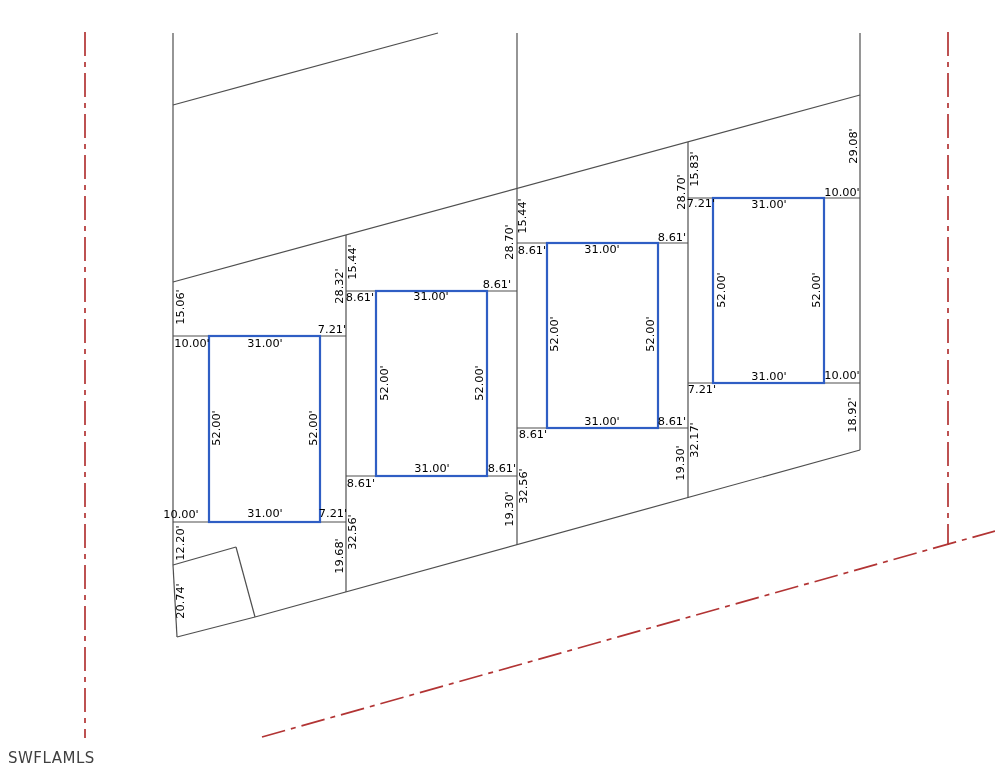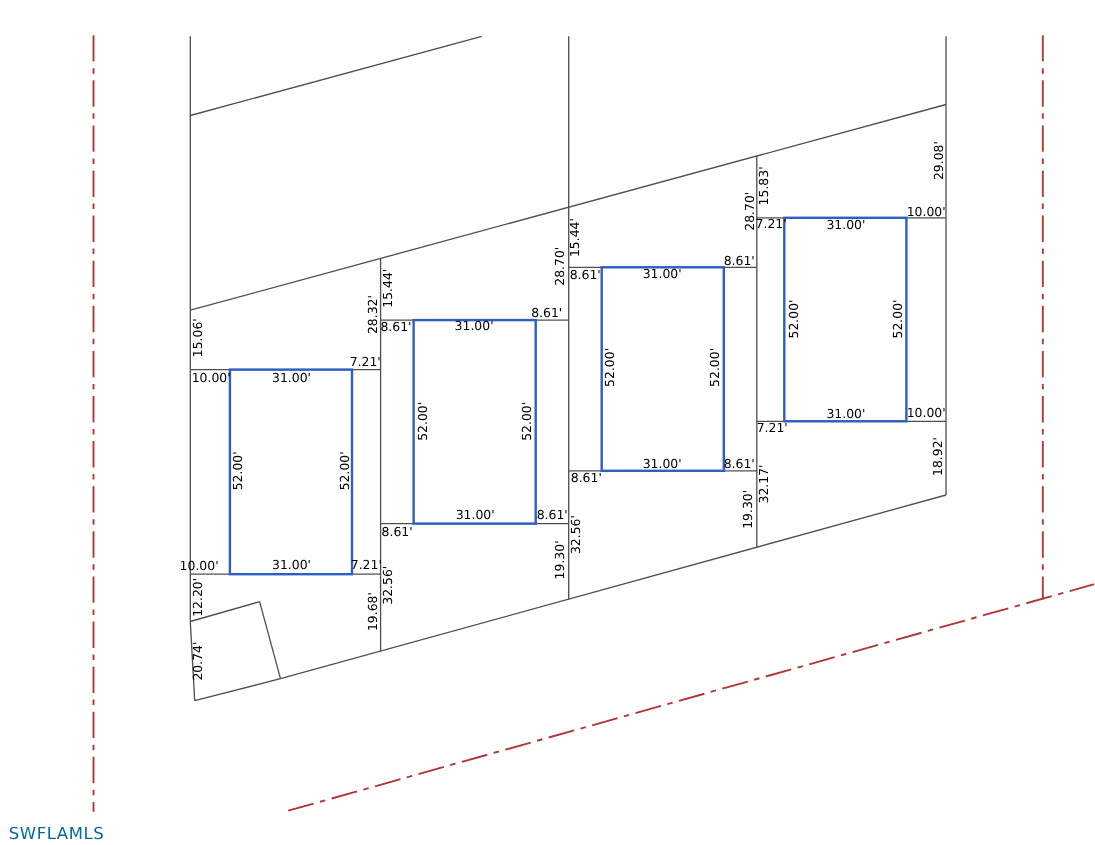--- a/index.html
+++ b/index.html
@@ -7,21 +7,21 @@
     position:relative;width:995px;height:768px;background:#ffffff;overflow:hidden;
     font-family:"DejaVu Sans","Liberation Sans",sans-serif;
   }
   #plat-svg{position:absolute;left:0;top:0;width:995px;height:768px;}
   #plat-svg text{
     font-family:"DejaVu Sans","Liberation Sans",sans-serif;
     font-size:11.3px;fill:#000;
   }
   .watermark{
     position:absolute;left:8px;bottom:1px;
-    font-size:15px;letter-spacing:.5px;color:#0369a1;
+    font-size:15px;letter-spacing:.5px;color:#404040;
     font-family:"DejaVu Sans","Liberation Sans",sans-serif;
   }
 </style>
 </head>
 <body>
 
 <div class="stage">
   <svg id="plat-svg" xmlns="http://www.w3.org/2000/svg" viewBox="0 0 995 768">
       <line x1="173" y1="33" x2="173" y2="565" stroke="#4f4f4f" stroke-width="1.2"></line>
       <line x1="173" y1="565" x2="177" y2="637" stroke="#4f4f4f" stroke-width="1.2"></line>

